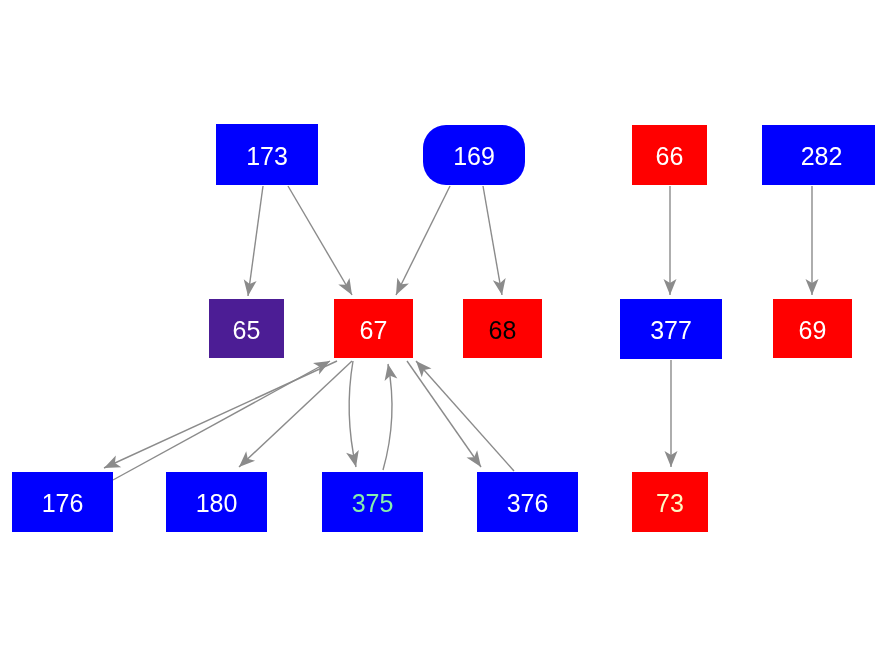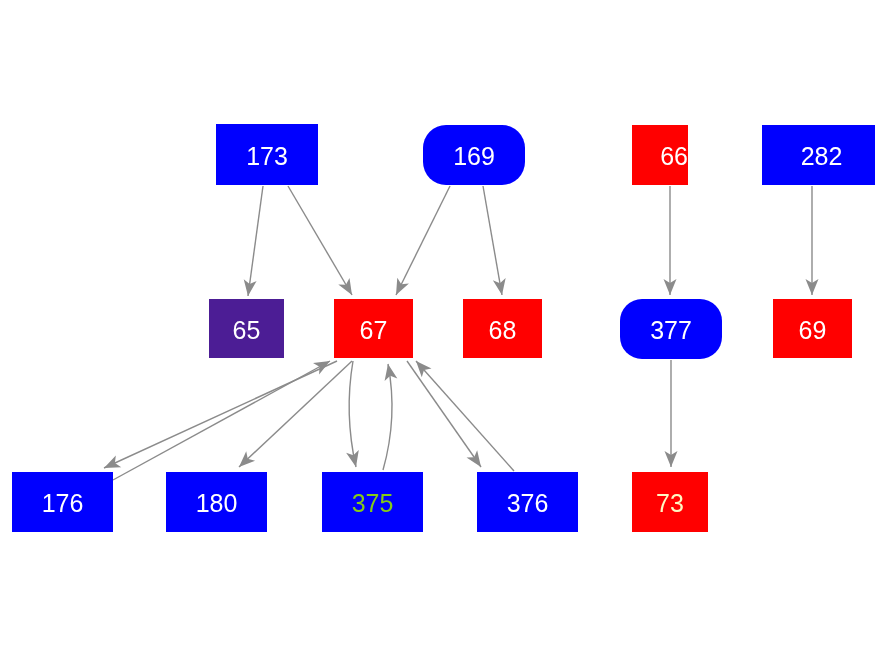--- a/index.html
+++ b/index.html
@@ -58,49 +58,49 @@
         <path d="M514,471 L416,361" class="edge" stroke="#8b8b8b" marker-end="url(#arrowhead)"></path>
       </g>
   </svg>
   <div id="node-layer">
       <div class="node" style="left: 216px; top: 124px; width: 102px; height: 61px; background: rgb(0, 0, 255);">
         <span class="label" style="color: rgb(255, 255, 255);">173</span>
       </div>
       <div class="node" style="left: 423px; top: 125px; width: 102px; height: 60px; background: rgb(0, 0, 255); border-radius: 23px;">
         <span class="label" style="color: rgb(255, 255, 255);">169</span>
       </div>
-      <div class="node" style="left: 632px; top: 125px; width: 56px; height: 60px; background: rgb(255, 0, 0); justify-content: flex-end;">
+      <div class="node" style="left: 632px; top: 125px; width: 75px; height: 60px; background: rgb(255, 0, 0);">
         <span class="label" style="color: rgb(255, 255, 255);">66</span>
       </div>
       <div class="node" style="left: 762px; top: 125px; width: 119px; height: 60px; background: rgb(0, 0, 255);">
         <span class="label" style="color: rgb(255, 255, 255);">282</span>
       </div>
       <div class="node" style="left: 209px; top: 299px; width: 75px; height: 59px; background: #4c1d95;">
         <span class="label" style="color: rgb(255, 255, 255);">65</span>
       </div>
       <div class="node" style="left: 334px; top: 299px; width: 79px; height: 59px; background: rgb(255, 0, 0);">
         <span class="label" style="color: rgb(255, 255, 255);">67</span>
       </div>
       <div class="node" style="left: 463px; top: 299px; width: 79px; height: 59px; background: rgb(255, 0, 0);">
-        <span class="label" style="color: #ffffff;">68</span>
+        <span class="label" style="color: #000000;">68</span>
       </div>
-      <div class="node" style="left: 620px; top: 299px; width: 102px; height: 60px; background: rgb(0, 0, 255); border-radius: 22px;">
+      <div class="node" style="left: 620px; top: 299px; width: 102px; height: 60px; background: rgb(0, 0, 255);">
         <span class="label" style="color: rgb(255, 255, 255);">377</span>
       </div>
       <div class="node" style="left: 773px; top: 299px; width: 79px; height: 59px; background: rgb(255, 0, 0);">
         <span class="label" style="color: rgb(255, 255, 255);">69</span>
       </div>
       <div class="node" style="left: 12px; top: 472px; width: 101px; height: 60px; background: rgb(0, 0, 255);">
         <span class="label" style="color: rgb(255, 255, 255);">176</span>
       </div>
       <div class="node" style="left: 166px; top: 472px; width: 101px; height: 60px; background: rgb(0, 0, 255);">
         <span class="label" style="color: rgb(255, 255, 255);">180</span>
       </div>
       <div class="node" style="left: 322px; top: 472px; width: 101px; height: 60px; background: rgb(0, 0, 255);">
-        <span class="label" style="color: #84cc16;">375</span>
+        <span class="label" style="color: #86efac;">375</span>
       </div>
       <div class="node" style="left: 477px; top: 472px; width: 101px; height: 60px; background: rgb(0, 0, 255);">
         <span class="label" style="color: rgb(255, 255, 255);">376</span>
       </div>
       <div class="node" style="left: 632px; top: 472px; width: 76px; height: 60px; background: rgb(255, 0, 0);">
         <span class="label" style="color: #fef9c3;">73</span>
       </div>
     </div>
 </div>
 

